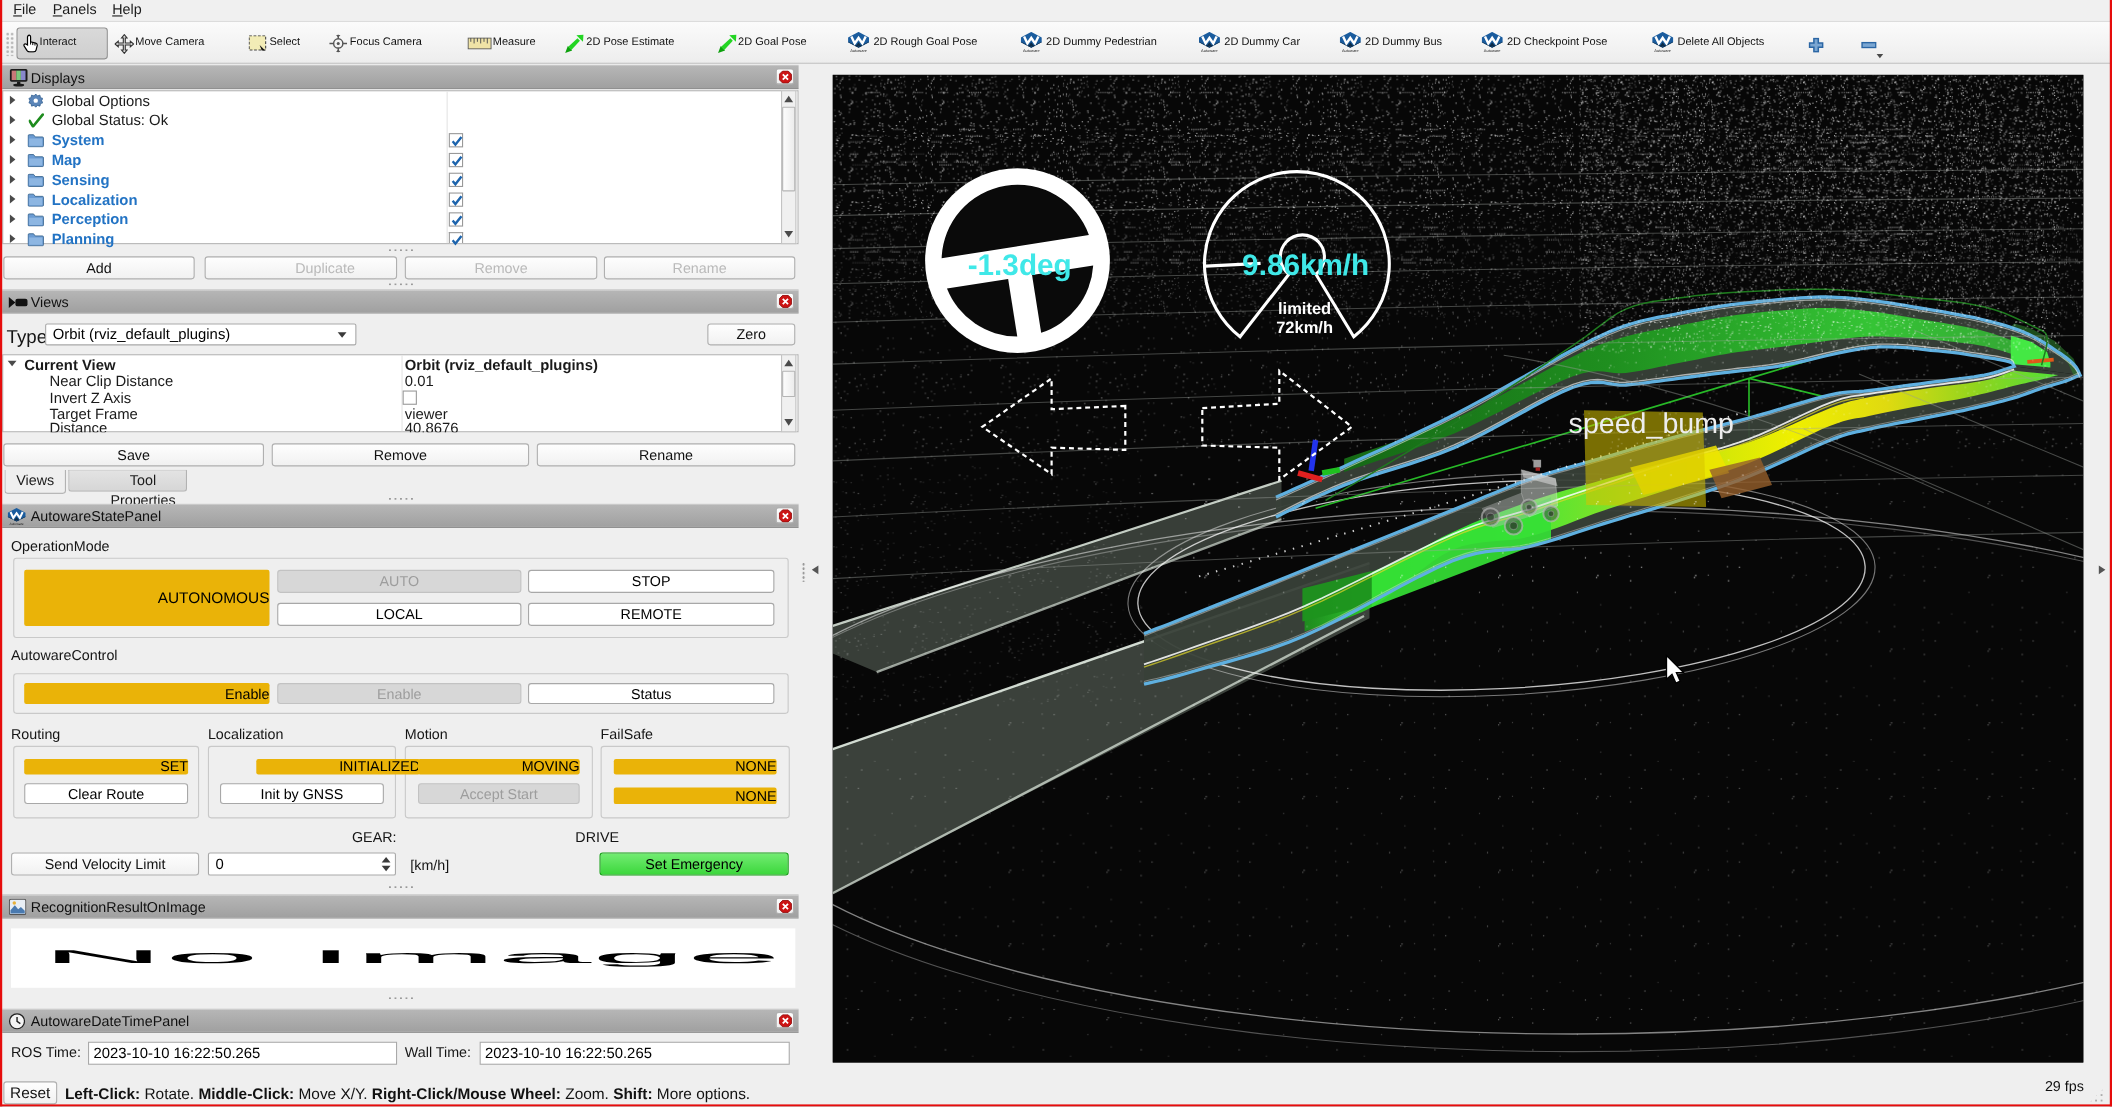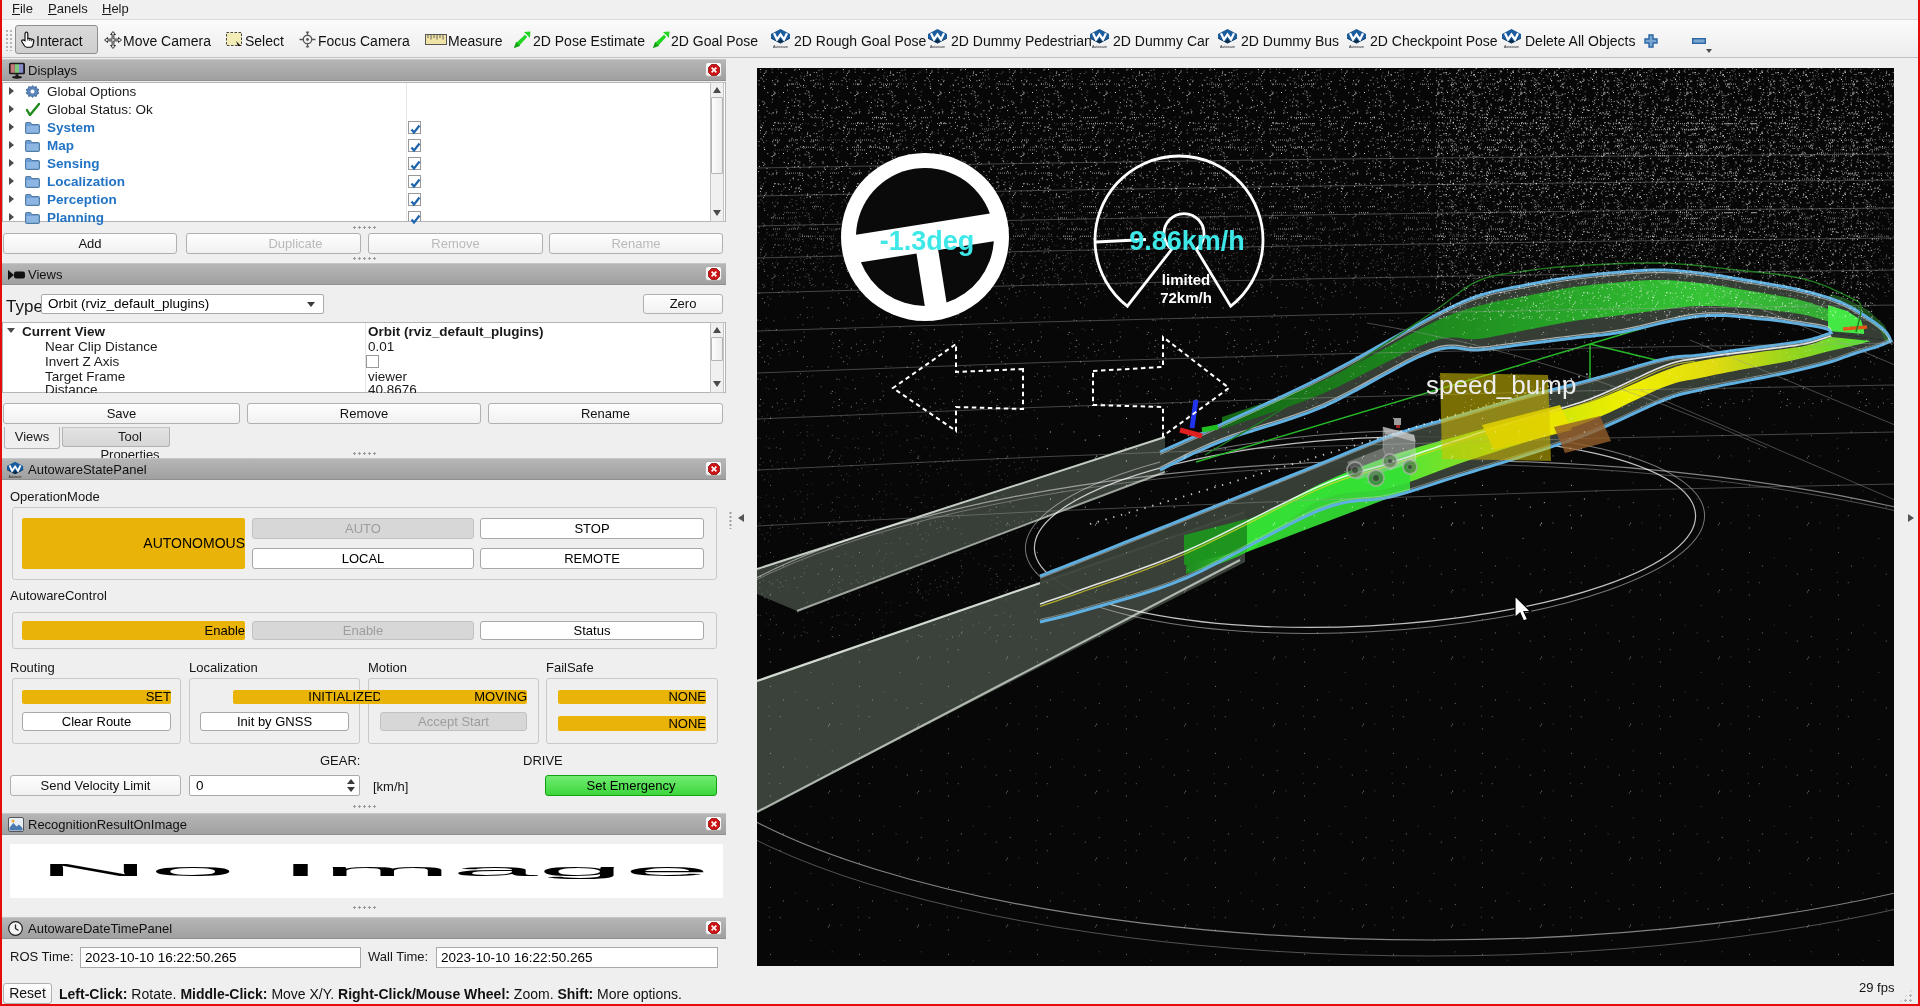--- a/index.html
+++ b/index.html
@@ -7,21 +7,21 @@
   font-family:"Liberation Sans", sans-serif; color:#1a1a1a; }
 #root { position:relative; width:1920px; height:1006px;border-radius:28px; }
 .abs { position:absolute; }
 
 
 #menubar { left:0; top:0; width:1920px; height:19px; background:#f0f0f0; font-size:13px; }
 #menubar span.mi { position:absolute; top:1px; }
 #menubar u { text-decoration:underline; }
 #toolbar { left:0; top:19px; width:1920px; height:39px;
   background:linear-gradient(#fbfbfb,#ededed); border-bottom:1px solid #c2c2c2; border-top:1px solid #dcdcdc;}
-.tbtxt { position:absolute; top:13px; font-size:14px; color:#111; white-space:nowrap; }
+.tbtxt { position:absolute; top:13px; font-size:10px; color:#111; white-space:nowrap; }
 .redl { background:#e60c0c; z-index:90; }
 
 
 .ptitle { position:absolute; left:2px; width:724px; height:22px;
   background:linear-gradient(#b6b6b6,#a0a0a0); border-top:1px solid #c6c6c6; border-bottom:1px solid #909090;
   font-size:13px; color:#111; }
 .ptitle .txt { position:absolute; left:26px; top:3px; }
 .closeb { position:absolute; width:17px; height:15px; border:1px solid #b0b0b0; border-radius:3px;
   background:linear-gradient(#fefefe,#ededed); }
 .btn { position:absolute; background:linear-gradient(#fefefe,#f1f1f1); border:1px solid #b0b0b0;

